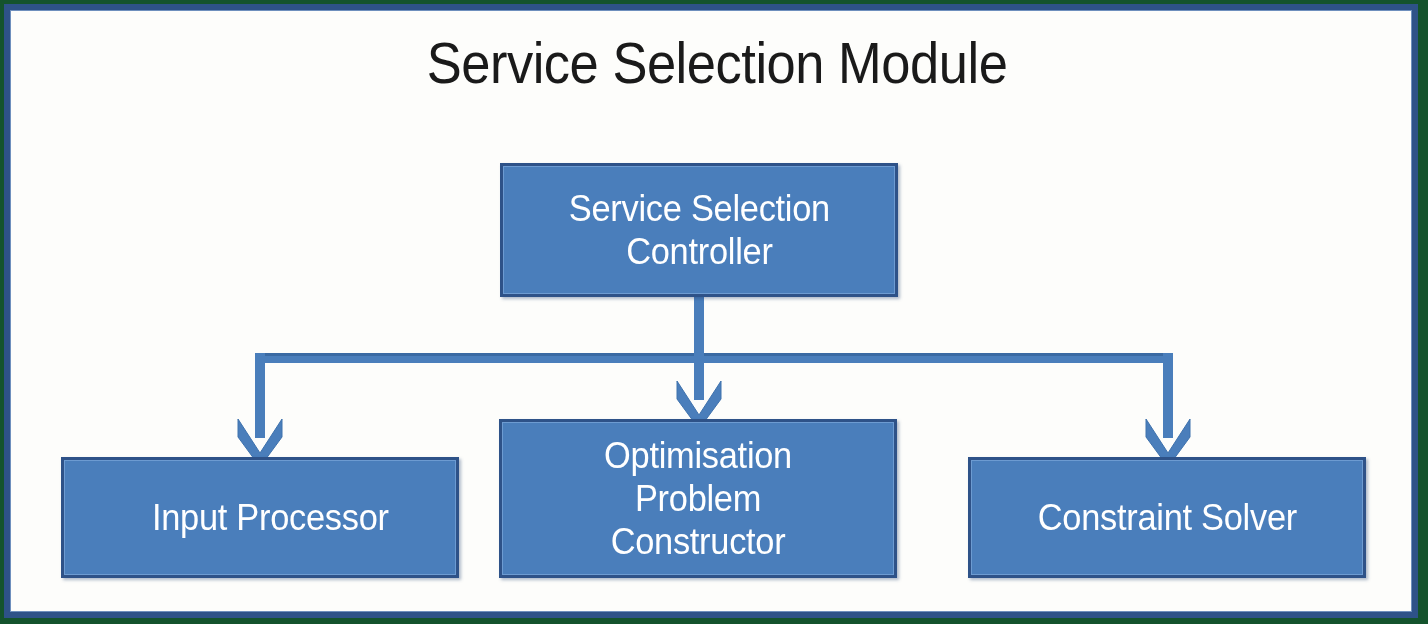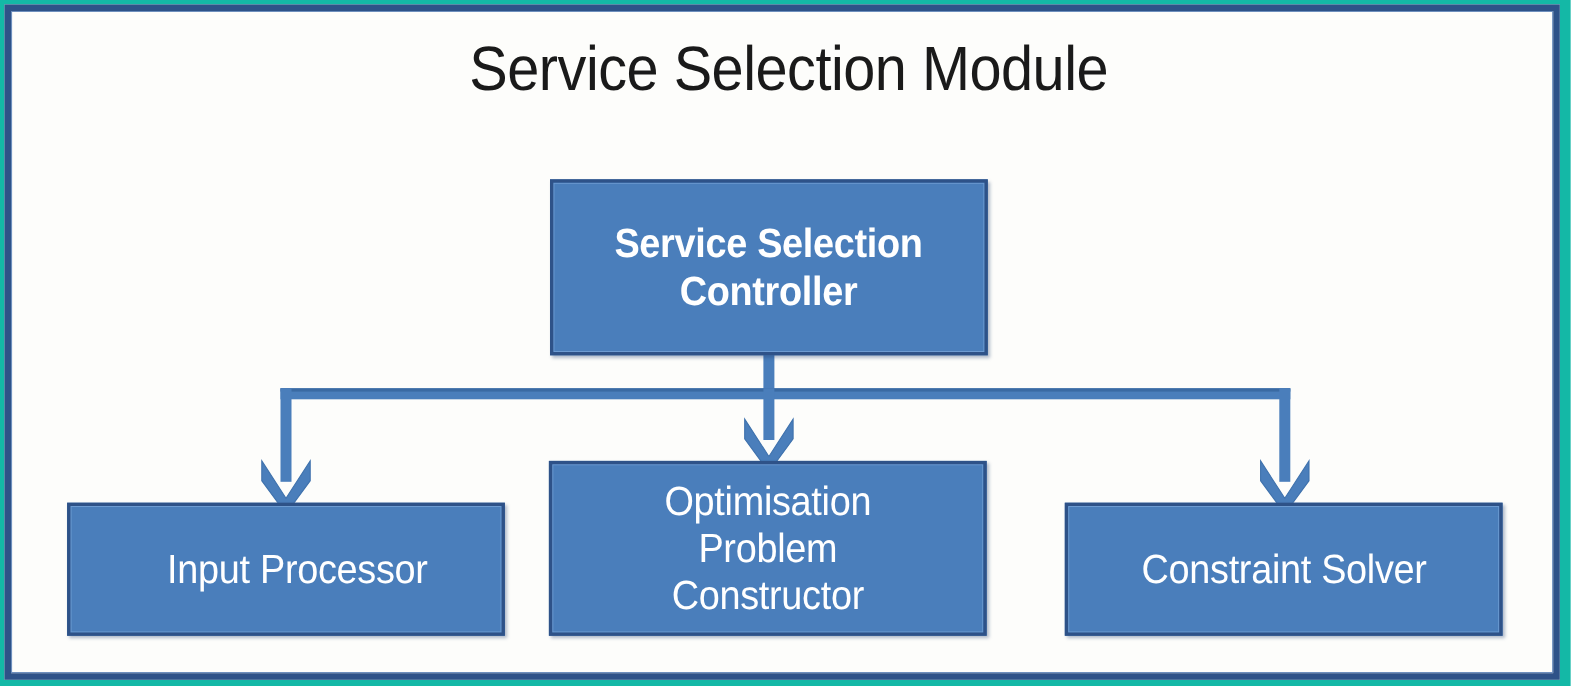--- a/index.html
+++ b/index.html
@@ -9,21 +9,21 @@
     background: #ffffff;
   }
   body {
     font-family: "Liberation Sans", sans-serif;
   }
   #diagram-root {
     position: relative;
     width: 1428px;
     height: 624px;
     overflow: hidden;
-    background: #14b8a6;
+    background: #14532d;
   }
   
   #panel {
     position: absolute;
     left: 4px;
     top: 4px;
     width: 1414px;
     height: 614px;
     box-sizing: border-box;
     background: #FDFDFB;
@@ -78,22 +78,21 @@
   .node-box .node-text {
     display: block;
     transform: scaleX(0.93);
     transform-origin: center center;
     white-space: pre-line;
   }
   #node-controller {
     left: 490px;
     top: 153px;
     width: 398px;
-    height: 160px;
-    font-weight: bold;
+    height: 134px;
   }
   #node-input-processor {
     left: 51px;
     top: 447px;
     width: 398px;
     height: 121px;
     padding-left: 30px;
   }
   #node-optimisation {
     left: 489px;

